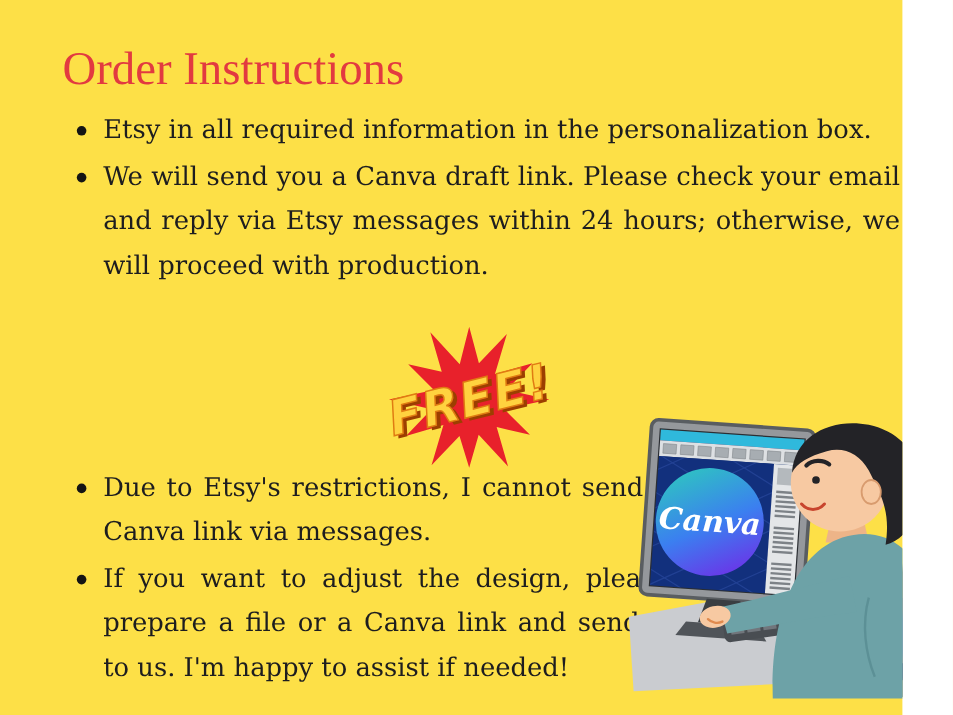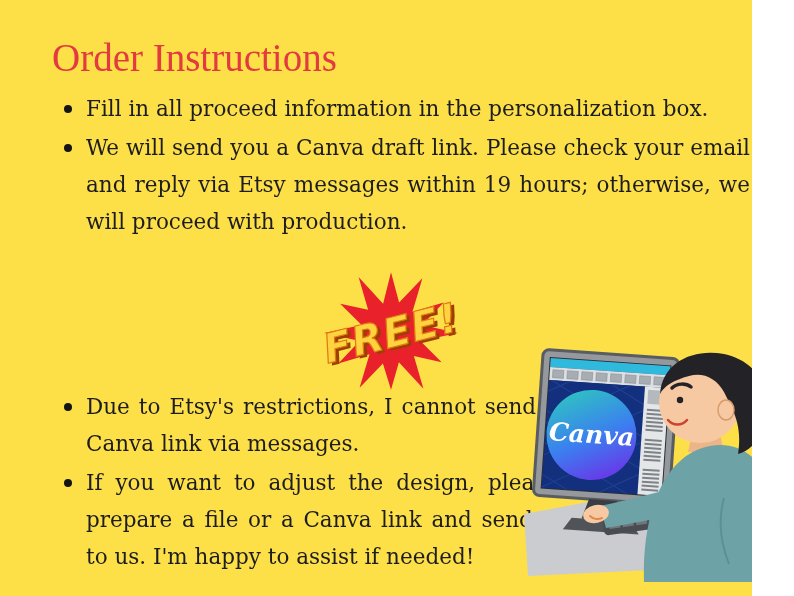--- a/index.html
+++ b/index.html
@@ -41,24 +41,24 @@
 </style>
 </head>
 <body>
 
 <div class="canvas">
 
   <h1 class="heading heading-order">Order Instructions</h1>
 
   <ul class="bullets bullets-order">
     <li>
-      <span class="li-text">Fill in all proceed information in the personalization box.</span>
+      <span class="li-text">Etsy in all required information in the personalization box.</span>
     </li>
     <li>
-      <span class="li-text">We will send you a Canva draft link. Please check your email and reply via Etsy messages within 19 hours; otherwise, we will proceed with production.</span>
+      <span class="li-text">We will send you a Canva draft link. Please check your email and reply via Etsy messages within 24 hours; otherwise, we will proceed with production.</span>
     </li>
   </ul>
 
 
   <div class="free-badge">
     <svg viewBox="0 0 156 132">
       <polygon points="144,66 107,74 128,95 100.6,88.6 110,121 85.8,95 78,122 70,96 47,120 56.8,87 26,96 47,74 12,66 49,58 27.8,37 55.4,43 46,10.6 70.2,37 78,6 86,36 109,12 99.2,45 130,36 108.9,58" fill="#e8212b"></polygon>
       <text class="badge-text" x="81" y="83" transform="rotate(-14 78 66)" fill="#9c3f00">FREE!</text>
       <text class="badge-text" x="78" y="80" transform="rotate(-14 78 66)" stroke="#e07b12" stroke-width="1.2" fill="#ffd23f">FREE!</text>
     </svg>

